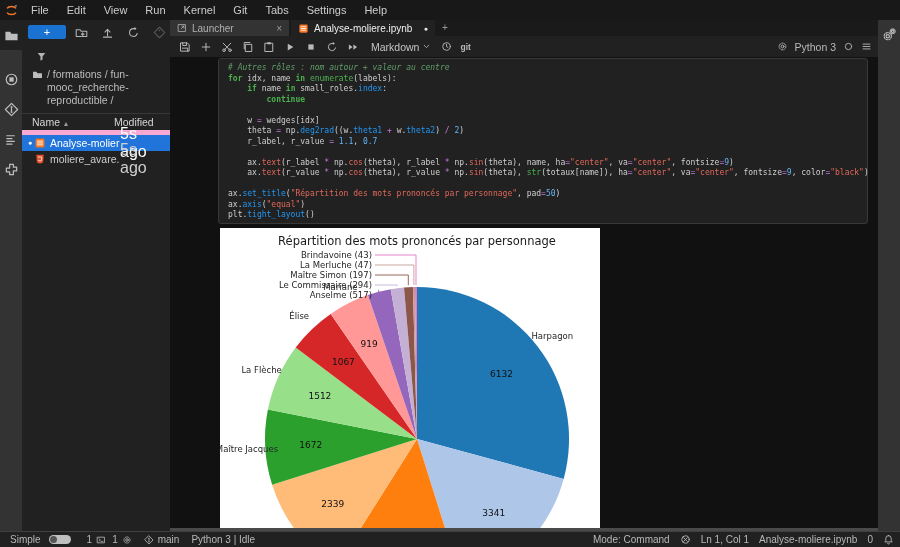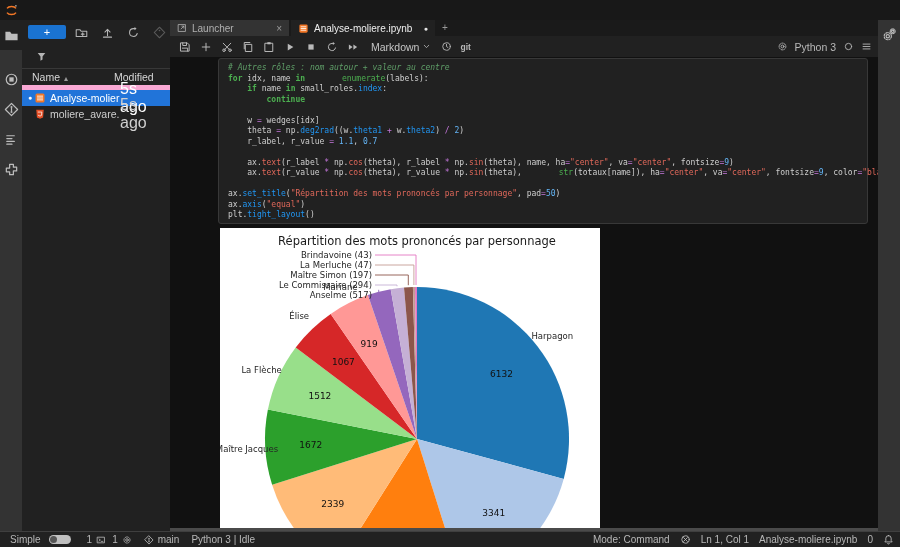--- a/index.html
+++ b/index.html
@@ -46,21 +46,21 @@
   #nbtoolbar{position:absolute;left:0;top:16px;right:0;height:21px;background:#212121;border-bottom:1px solid #3a3a3a;display:flex;align-items:center;padding-left:9px;font-size:10.5px;color:#c5c5c5;}
   #tb-icons{display:flex;align-items:center;gap:9px;}
   #tb-icons .tbi{display:flex;cursor:pointer;color:#b9b9b9;}
   .dd{display:flex;align-items:center;gap:3px;margin-left:12px;cursor:pointer;}
   .tb-after{display:flex;align-items:center;gap:8px;margin-left:10px;color:#b9b9b9;}
   .gitword{font-size:8.5px;font-weight:bold;}
   .tb-right{margin-left:auto;display:flex;align-items:center;gap:7px;padding-right:6px;color:#b9b9b9;}
   #notebook{position:absolute;left:0;top:37px;right:0;bottom:3px;background:#111;overflow:hidden;padding-left:16px;}
   .cell{position:absolute;left:48px;right:10px;top:1px;height:164px;background:#212121;border:1px solid #383838;border-radius:3px;}
   #code{margin:0;padding:4px 0 0 9px;font-family:"DejaVu Sans Mono",monospace;font-size:8px;line-height:10.5px;white-space:pre;}
-  .tk-v{color:#cfcfcf;} .tk-kw{color:#4caf50;font-weight:bold;} .tk-bi{color:#4caf50;margin-left:32px;}
+  .tk-v{color:#cfcfcf;} .tk-kw{color:#4caf50;font-weight:bold;} .tk-bi{color:#4caf50;}
   .tk-com{color:#5f9e68;font-style:italic;} .tk-prop{color:#2196f3;} .tk-fn{color:#e0685a;}
   .tk-str{color:#e0685a;} .tk-num{color:#64b5f6;} .tk-op{color:#c678dd;}
   .output{position:absolute;left:50px;top:171px;width:380px;height:345px;background:#ffffff;}
   #pie{display:block;}
   #pie text{font-family:"DejaVu Sans",sans-serif;}
   #hscroll{position:absolute;left:0;right:0;bottom:0;height:3px;background:#4a4a4a;}
   
   #statusbar{position:absolute;left:0;top:531px;width:900px;height:16px;background:#212121;border-top:1px solid #3f3f3f;display:flex;align-items:center;font-size:10px;color:#b8b8b8;box-sizing:border-box;}
   #statusbar .sseg{display:flex;align-items:center;gap:4px;}
   .pill{width:22px;height:9px;border-radius:5px;background:#bfbfbf;position:relative;margin:0 4px;cursor:pointer;}
@@ -74,20 +74,31 @@
 <div id="app">
 
   <div id="menubar">
     <span class="logo">
       <svg width="13" height="13" viewBox="0 0 16 16" fill="none">
           <path d="M2.5 10.5a6 4 0 0 0 11 0" stroke="#f37726" stroke-width="1.8"></path>
           <path d="M13.5 5.5a6 4 0 0 0-11 0" stroke="#f37726" stroke-width="1.8"></path>
           <circle cx="13.4" cy="2.3" r="1.1" fill="#9e9e9e"></circle>
         </svg>
     </span>
+    <nav id="menus" style="display: flex;">
+        <span class="menu">File</span>
+        <span class="menu">Edit</span>
+        <span class="menu">View</span>
+        <span class="menu">Run</span>
+        <span class="menu">Kernel</span>
+        <span class="menu">Git</span>
+        <span class="menu">Tabs</span>
+        <span class="menu">Settings</span>
+        <span class="menu">Help</span>
+      </nav>
   </div>
 
   <div id="activitybar">
       <div class="ai active">
         <svg viewBox="0 0 16 16" width="15" height="15" fill="none" stroke="currentColor" stroke-width="1.3" stroke-linecap="round" stroke-linejoin="round">
           <path d="M1.5 4h5L8 6h6.5v7h-13z" fill="currentColor" stroke="none"></path>
         </svg>
       </div>
       <div class="ai">
         <svg viewBox="0 0 16 16" width="15" height="15" fill="none" stroke="currentColor" stroke-width="1.3" stroke-linecap="round" stroke-linejoin="round">
@@ -143,20 +154,28 @@
               <circle cx="8" cy="5.6" r="1" fill="currentColor" stroke="none"></circle>
             </svg>
           </span>
         </span>
     </div>
     <div class="fp-filter"><span class="ic">
           <svg viewBox="0 0 16 16" width="11" height="11" fill="none" stroke="currentColor" stroke-width="1.3" stroke-linecap="round" stroke-linejoin="round">
             <path d="M2.5 3h11L9.5 8v4.5l-3 1.5V8z" fill="currentColor" stroke="none"></path>
           </svg>
         </span></div>
+    <div class="fp-crumb">
+      <span class="ic">
+          <svg viewBox="0 0 16 16" width="11" height="11" fill="none" stroke="currentColor" stroke-width="1.3" stroke-linecap="round" stroke-linejoin="round">
+            <path d="M1.5 4h5L8 6h6.5v7h-13z" fill="currentColor" stroke="none"></path>
+          </svg>
+        </span>
+      <span>/ formations / fun-mooc_recherche-reproductible /</span>
+    </div>
     <div class="fp-header">
       <span class="c-name"><span>Name</span><span class="caret">▴</span></span>
       <span class="c-mod">Modified</span>
     </div>
     <div id="filelist">
         <div class="frow sel">
           <span class="rdot">●</span>
           <span class="ficon">
             <svg viewBox="0 0 16 16" width="12" height="12" fill="none" stroke="currentColor" stroke-width="1.3" stroke-linecap="round" stroke-linejoin="round">
               <rect x="2" y="2" width="12" height="12" rx="2" fill="#f37726" stroke="none"></rect>

